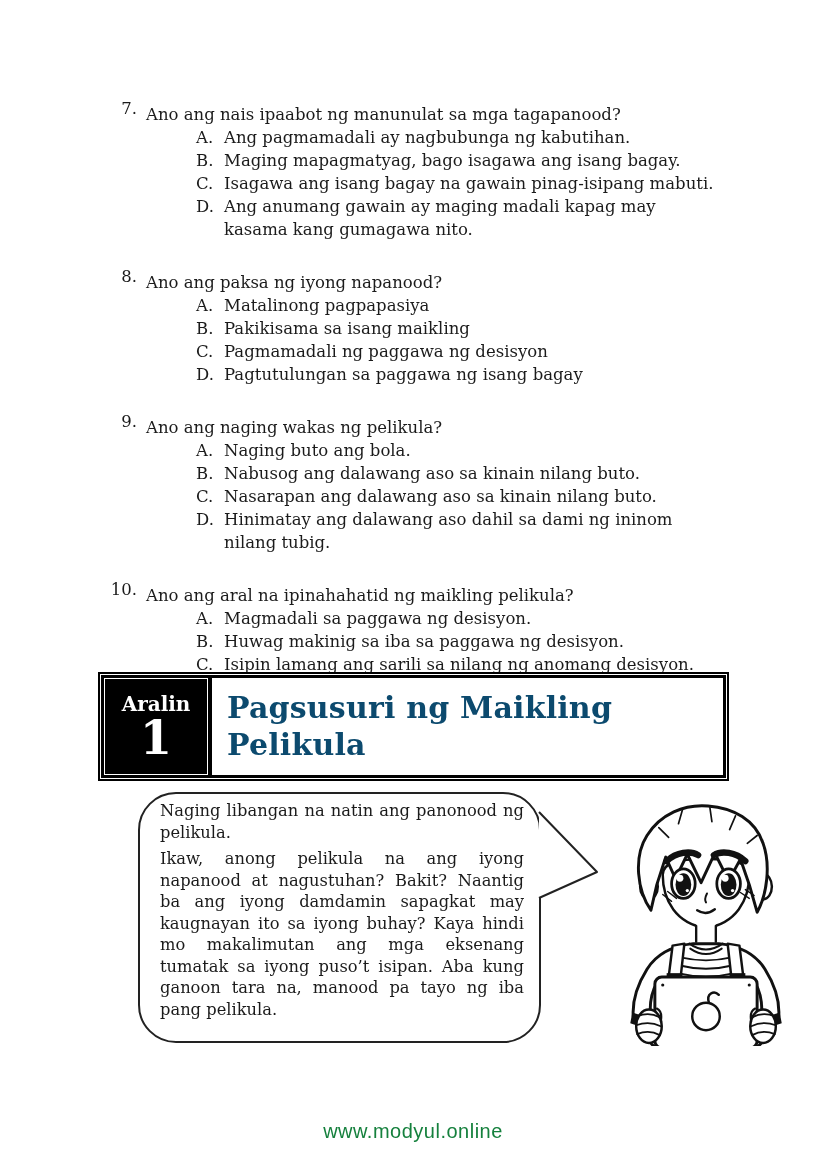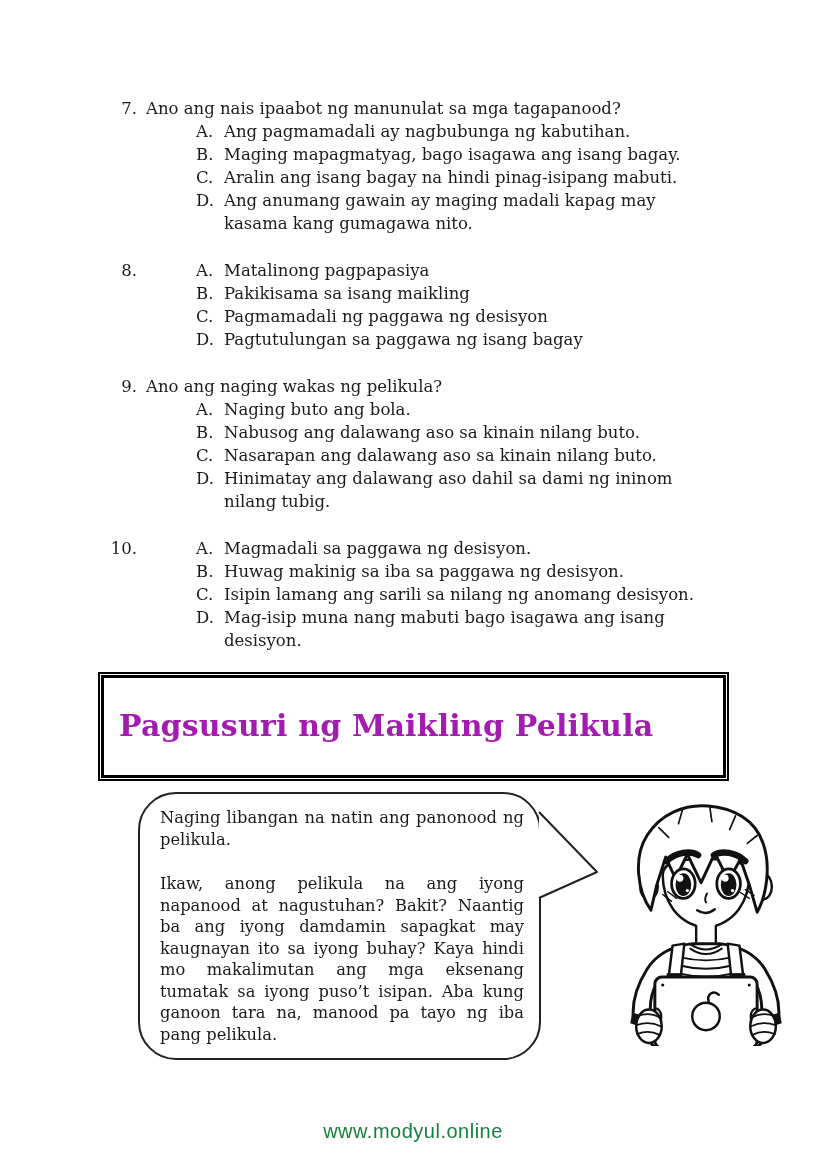--- a/index.html
+++ b/index.html
@@ -11,21 +11,21 @@
     background:#fff;
     overflow:hidden;
     font-family:"DejaVu Serif", serif;
     color:#1b1b1b;
   }
 
   
   .questions { padding:97px 96px 0 100px; }
   .question { display:grid; grid-template-columns:46px 1fr; margin-bottom:24px; }
   .q-num { text-align:right; padding-right:9px; font-size:16.5px; line-height:23px; }
-  .q-text { font-size:16.5px; line-height:23px; }
+  .q-text { font-size:16.5px; line-height:23px;margin-top:6px; }
   .options { margin-left:50px; margin-top:0; }
   .option { display:grid; grid-template-columns:28px 1fr; }
   .opt-letter { font-size:16.5px; line-height:23px; }
   .opt-text { font-size:16.5px; line-height:23px; max-width:498px; }
 
   
   .lesson-banner {
     position:absolute; left:98px; top:672px;
     width:631px; height:109px;
     background:#000; padding:2px;
@@ -35,37 +35,37 @@
     background:#000; padding:3px; display:flex; gap:4px;
   }
   .banner-badge {
     width:104px; background:#000; border:1px solid #fff;
     color:#fff; display:flex; flex-direction:column;
     align-items:center; justify-content:center;
   }
   .badge-label { font-size:20px; font-weight:bold; line-height:1.1; }
   .badge-number { font-size:46px; font-weight:bold; line-height:1.0; }
   .banner-title-cell {
-    flex:1; background:#fff; color:#a21caf;
+    flex:1; background:#fff; color:#0c4a6e;
     display:flex; align-items:center;
     padding:6px 25px 6px 15px;
   }
   .banner-title { font-size:30px; font-weight:bold; line-height:1.22; letter-spacing:.2px; }
 
   
   .speech-bubble {
     position:absolute; left:138px; top:792px;
     width:403px; min-height:251px;
     background:#fff; border:2px solid #222; border-radius:38px;
-    padding:13px 15px 13px 20px;
+    padding:6px 15px 13px 20px;
   }
   .speech-bubble p {
     font-size:16.3px; line-height:21.5px; text-align:justify;
   }
-  .speech-bubble p + p { margin-top:23px; }
+  .speech-bubble p + p { margin-top:5px; }
   .bubble-tail { position:absolute; left:537px; top:810px; }
   .character { position:absolute; left:588px; top:800px; }
 
   
   .footer {
     position:absolute; left:0; right:0; top:1120px;
     text-align:center;
     font-family:"Liberation Sans", sans-serif;
     font-size:20px; color:#15803d; letter-spacing:.5px;
   }
@@ -85,33 +85,34 @@
           <div class="option">
             <span class="opt-letter">A.</span>
             <span class="opt-text">Ang pagmamadali ay nagbubunga ng kabutihan.</span>
           </div>
           <div class="option">
             <span class="opt-letter">B.</span>
             <span class="opt-text">Maging mapagmatyag, bago isagawa ang isang bagay.</span>
           </div>
           <div class="option">
             <span class="opt-letter">C.</span>
-            <span class="opt-text">Aralin ang isang bagay na hindi pinag-isipang mabuti.</span>
+            <span class="opt-text">Isagawa ang isang bagay na gawain pinag-isipang mabuti.</span>
           </div>
           <div class="option">
             <span class="opt-letter">D.</span>
             <span class="opt-text">Ang anumang gawain ay maging madali kapag may kasama kang gumagawa nito.</span>
           </div>
         </div>
       </div>
     </div>
 
     <div class="question">
       <div class="q-num">8.</div>
       <div>
+        <div class="q-text">Ano ang paksa ng iyong napanood?</div>
         <div class="options">
           <div class="option">
             <span class="opt-letter">A.</span>
             <span class="opt-text">Matalinong pagpapasiya</span>
           </div>
           <div class="option">
             <span class="opt-letter">B.</span>
             <span class="opt-text">Pakikisama sa isang maikling</span>
           </div>
           <div class="option">
@@ -147,20 +148,21 @@
             <span class="opt-letter">D.</span>
             <span class="opt-text">Hinimatay ang dalawang aso dahil sa dami ng ininom nilang tubig.</span>
           </div>
         </div>
       </div>
     </div>
 
     <div class="question">
       <div class="q-num">10.</div>
       <div>
+        <div class="q-text">Ano ang aral na ipinahahatid ng maikling pelikula?</div>
         <div class="options">
           <div class="option">
             <span class="opt-letter">A.</span>
             <span class="opt-text">Magmadali sa paggawa ng desisyon.</span>
           </div>
           <div class="option">
             <span class="opt-letter">B.</span>
             <span class="opt-text">Huwag makinig sa iba sa paggawa ng desisyon.</span>
           </div>
           <div class="option">
@@ -172,20 +174,24 @@
             <span class="opt-text">Mag-isip muna nang mabuti bago isagawa ang isang desisyon.</span>
           </div>
         </div>
       </div>
     </div>
 
   </div>
 
   <div class="lesson-banner">
     <div class="banner-frame">
+      <div class="banner-badge">
+        <div class="badge-label">Aralin</div>
+        <div class="badge-number">1</div>
+      </div>
       <div class="banner-title-cell">
         <div class="banner-title">Pagsusuri ng Maikling Pelikula</div>
       </div>
     </div>
   </div>
 
   <div class="speech-bubble">
     <p>Naging libangan na natin ang panonood ng pelikula.</p>
     <p>Ikaw, anong pelikula na ang iyong napanood at nagustuhan? Bakit? Naantig ba ang iyong damdamin sapagkat may kaugnayan ito sa iyong buhay? Kaya hindi mo makalimutan ang mga eksenang tumatak sa iyong puso’t isipan. Aba kung ganoon tara na, manood pa tayo ng iba pang pelikula.</p>
   </div>

